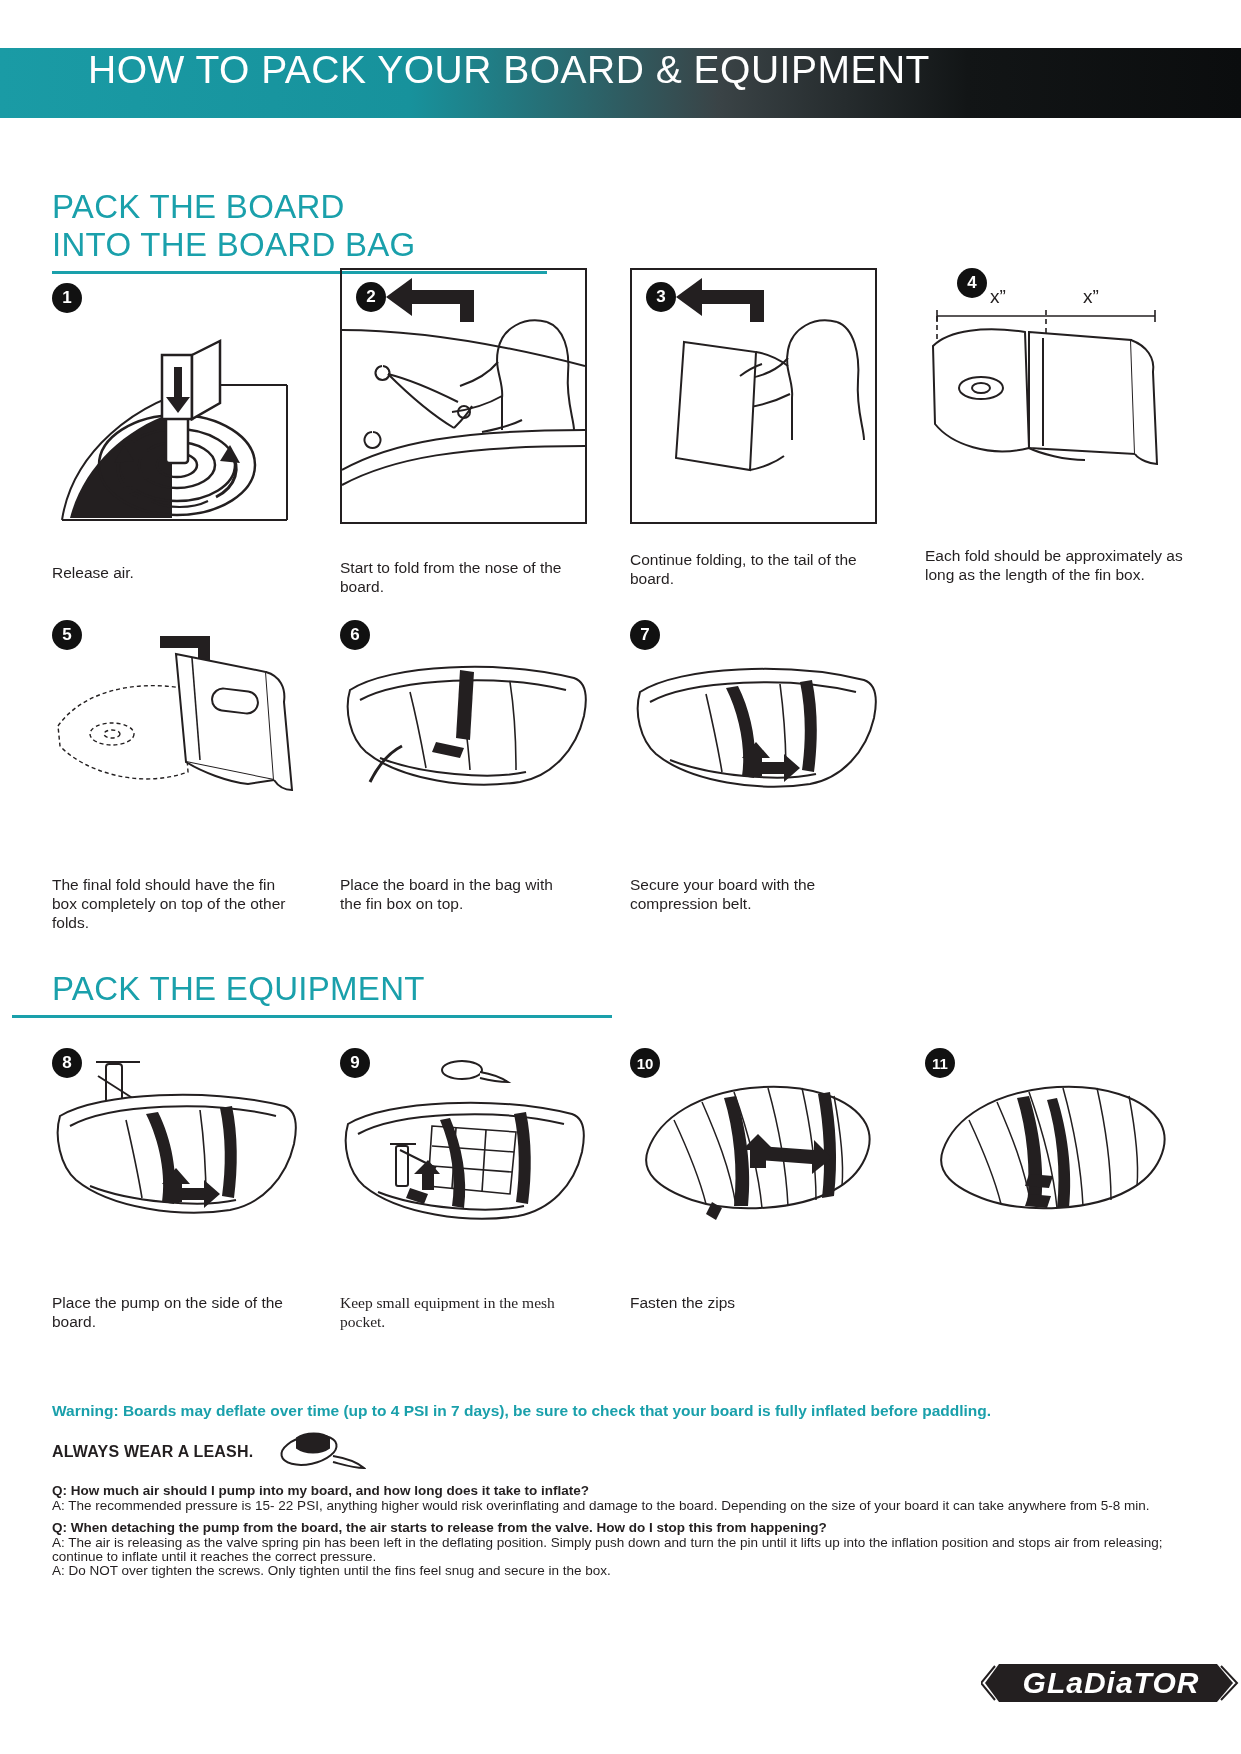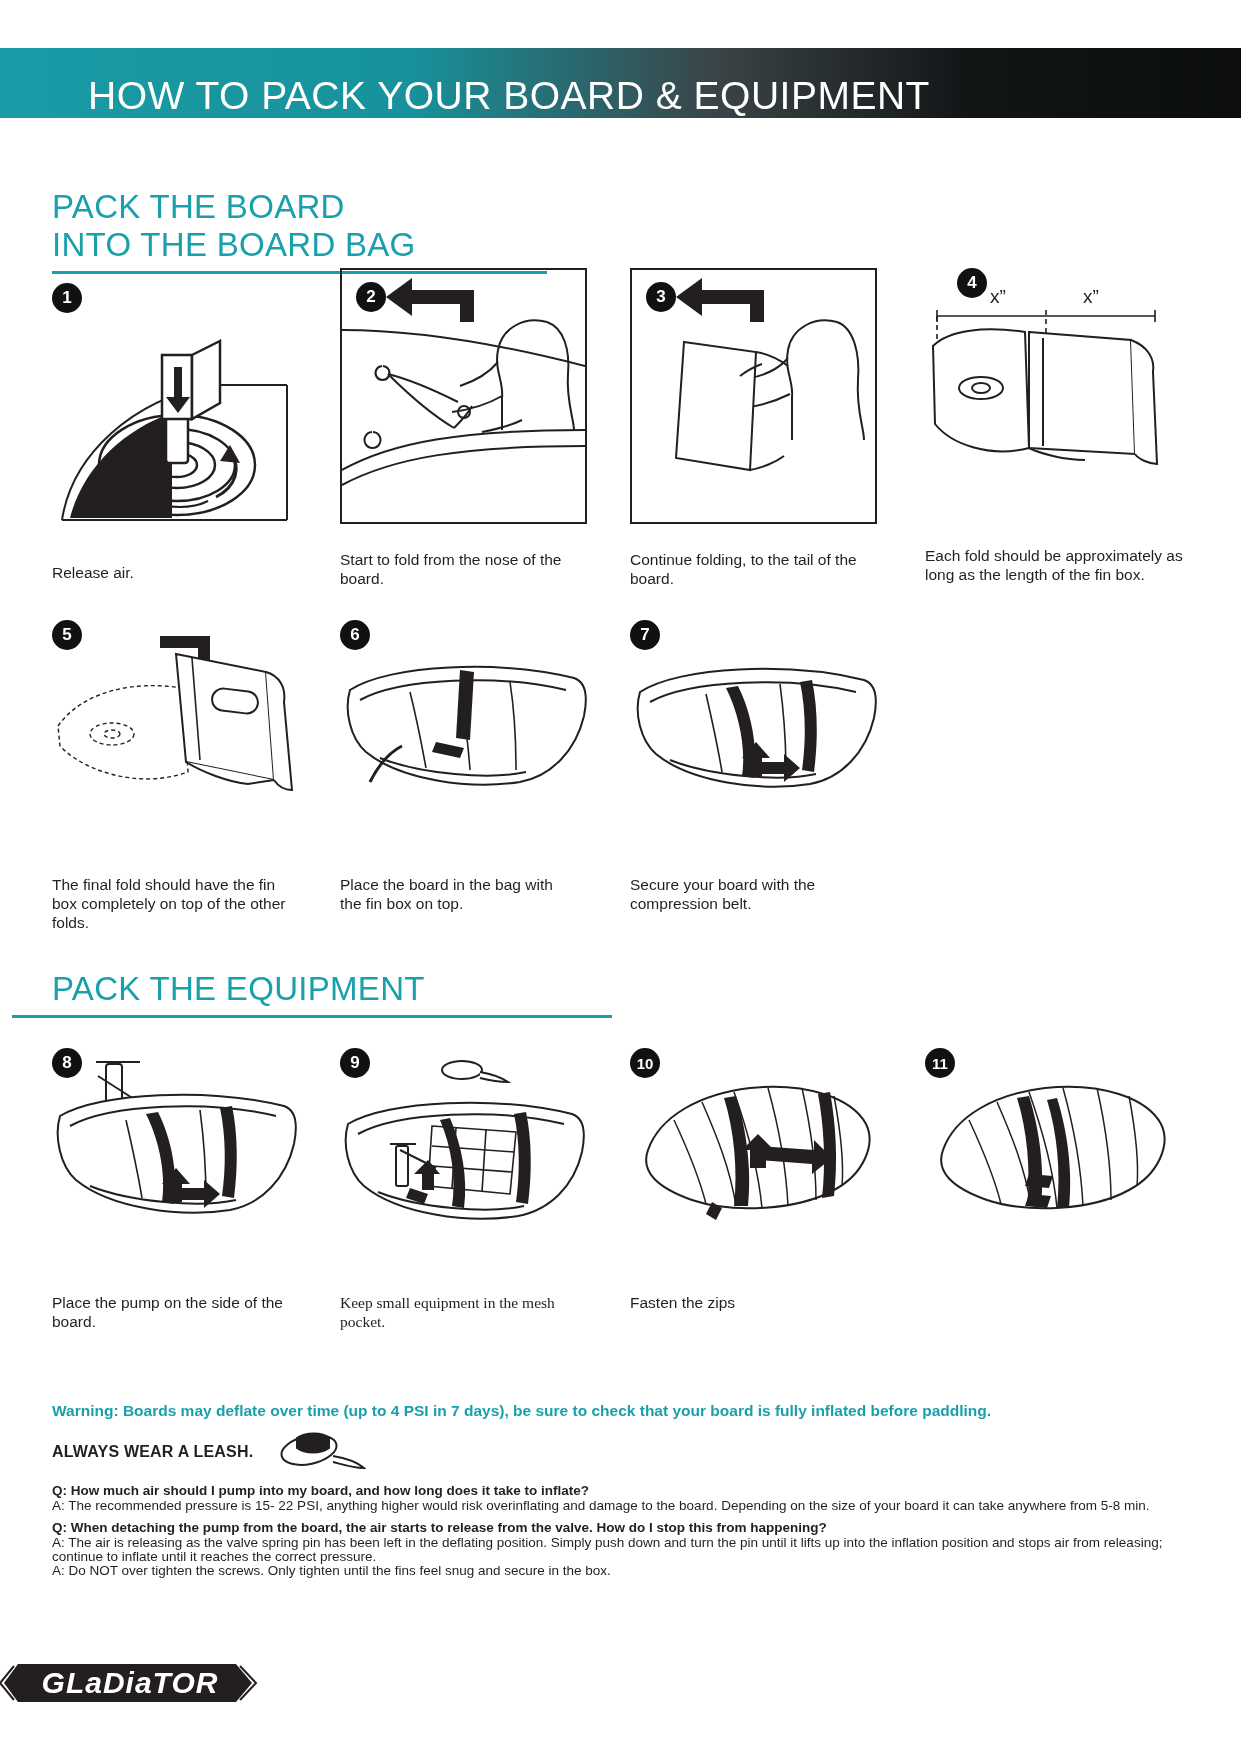--- a/index.html
+++ b/index.html
@@ -9,21 +9,21 @@
     background: #ffffff;
     font-family: "Liberation Sans", sans-serif;
     color: #231f20;
     position: relative;
     overflow: hidden;
   }
   
   .header {
     position:absolute; left:0; top:48px; width:1241px; height:70px;
     background: linear-gradient(90deg,#1a9ba5 0%, #17929c 33%, #3a4346 58%, #121516 78%, #0b0d0e 100%);
-    display:flex; align-items:flex-end;
+    display:flex; align-items:flex-start;
   }
   .header h1 {
     margin:0; padding-left:88px;
     font-size:39px; font-weight:400; letter-spacing:0.5px;
     color:#ffffff; white-space:nowrap;
   }
   
   .sec {
     position:absolute;
   }
@@ -59,21 +59,21 @@
     display:flex; align-items:center; gap:18px;
   }
   .leash-text { font-size:16px; font-weight:700; letter-spacing:0.2px; }
   
   .faq { position:absolute; left:52px; top:1480px; width:1140px; }
   .faq .q { font-size:13.5px; font-weight:700; line-height:16px; margin-top:7px;}
   .faq .a { font-size:13.5px; font-weight:400; line-height:14px; }
   
   .footer {
     position:absolute; left:0; top:1660px; width:1241px;
-    display:flex; justify-content:flex-start;
+    display:flex; justify-content:flex-end;
   }
   .logo-wrap { position:relative; width:260px; height:46px; }
   .logo-text {
     position:absolute; left:0; top:0; width:260px; height:46px;
     display:flex; align-items:center; justify-content:center;
     font-family:"Liberation Sans", sans-serif;
     font-style:italic; font-weight:700; font-size:30px; letter-spacing:1px;
     color:#231f20;
   }
 </style>
@@ -157,21 +157,21 @@
       <g fill="none" stroke="#231f20" stroke-width="2">
         <path d="M46 104 C70 110 96 122 116 132"></path>
         <path d="M46 104 C68 126 92 146 112 158"></path>
         <path d="M40 96 a7 7 0 1 0 1 0"></path>
         <path d="M30 162 a8 8 0 1 0 1 0"></path>
         <path d="M112 158 C120 150 126 144 130 136"></path>
         <circle cx="122" cy="142" r="6"></circle>
       </g>
     </svg>
   </div>
-  <div class="cap" style="margin-top:26px; width:250px;">Start to fold from the nose of the board.</div>
+  <div class="cap" style="margin-top:34px; width:250px;">Start to fold from the nose of the board.</div>
 </div>
 
 <div class="step" style="position:absolute; left:630px; top:268px; width:250px;">
   <div class="frame" style="width:247px;height:256px;position:relative;">
     <div class="badge" style="left:14px; top:12px;">3</div>
     <svg width="243" height="252" viewBox="0 0 243 252">
       <g fill="#231f20">
         <path d="M70 20 L132 20 L132 52 L118 52 L118 34 L70 34 Z"></path>
         <path d="M70 46 L70 8 L44 27 Z"></path>
       </g>

